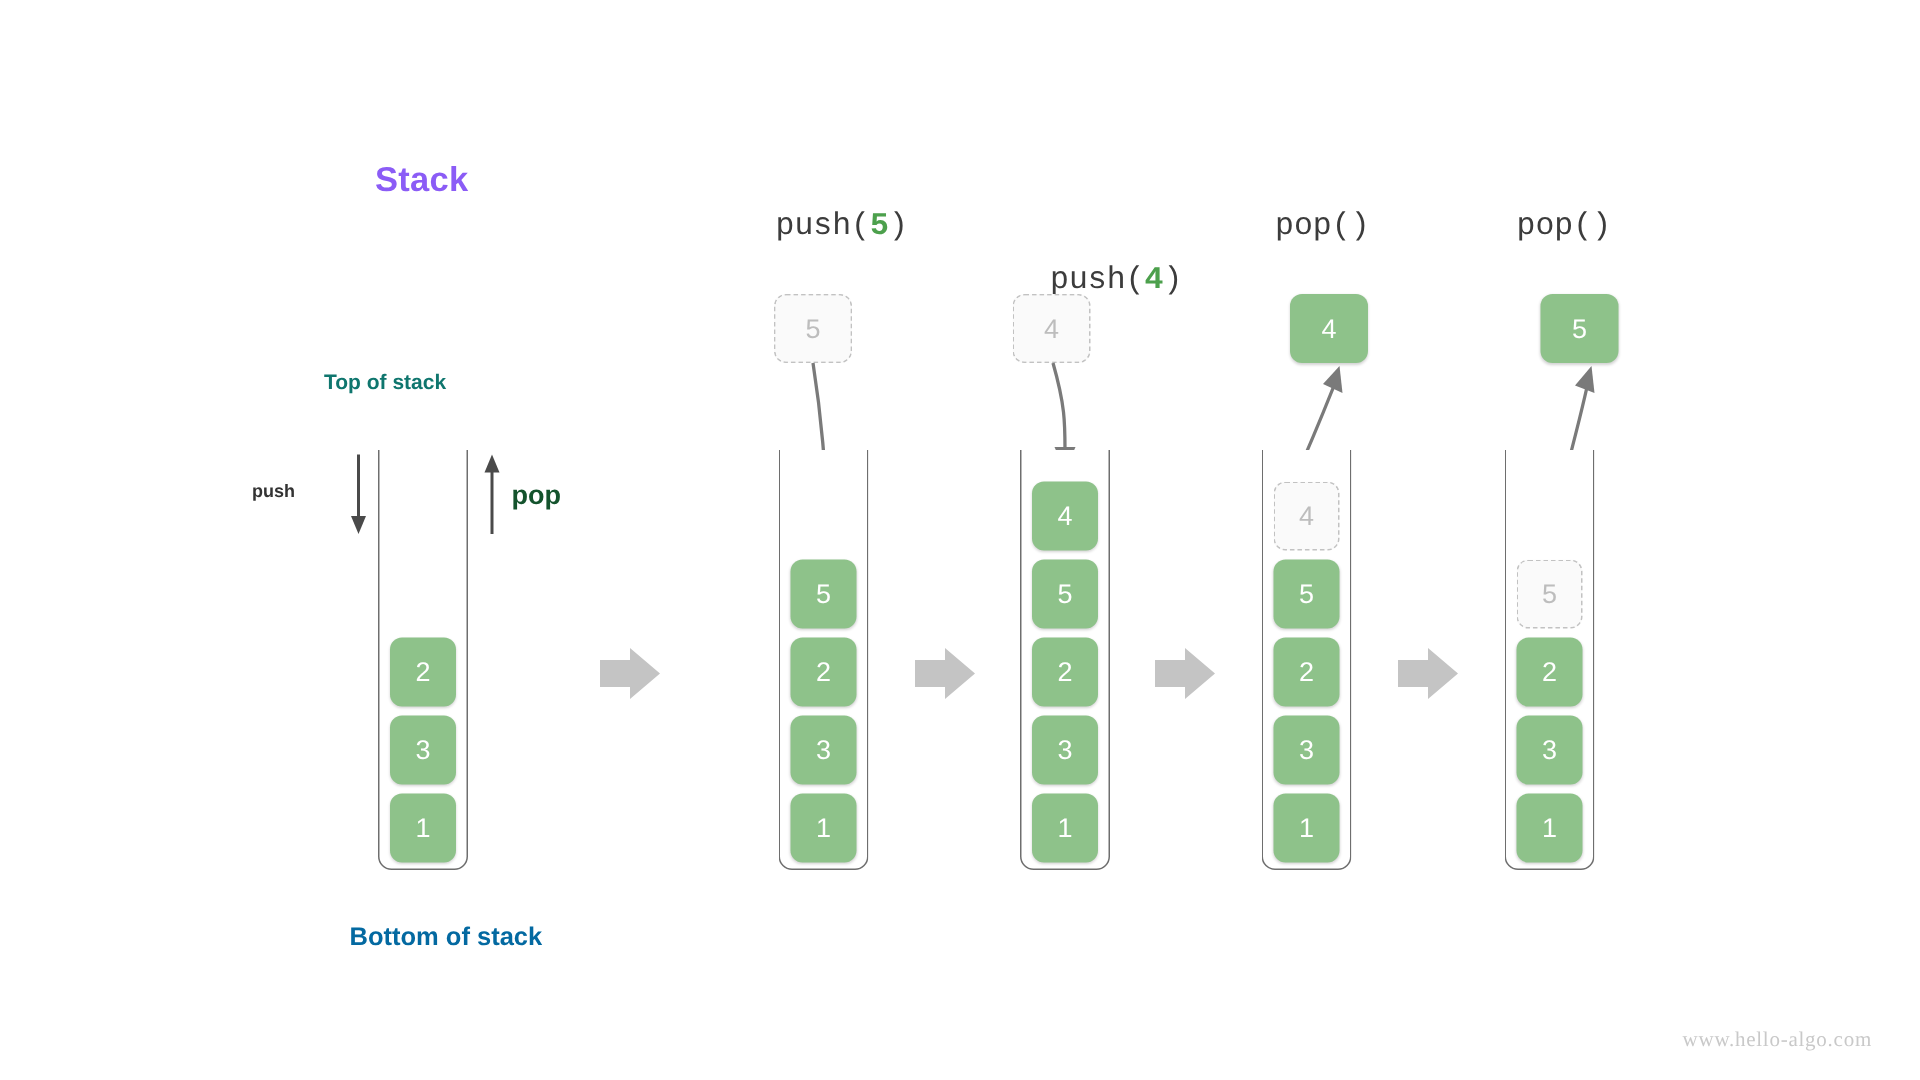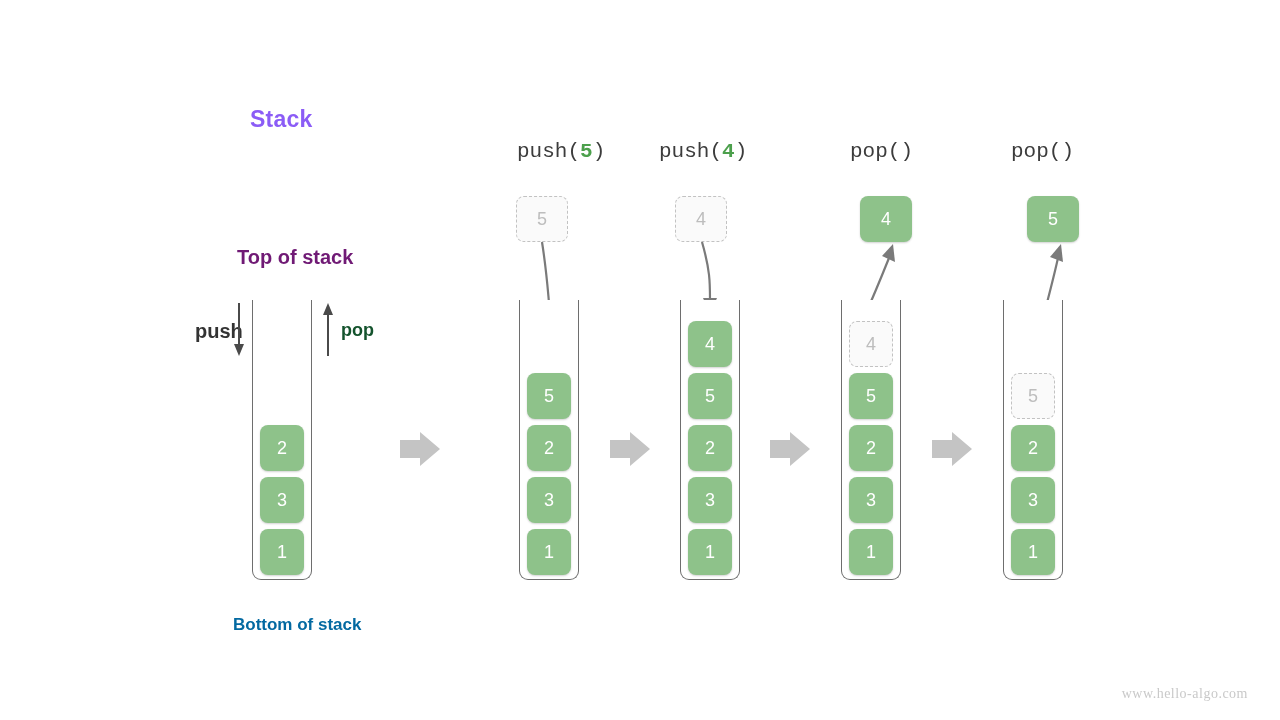--- a/index.html
+++ b/index.html
@@ -27,42 +27,40 @@
     top: 106px;
     font-size: 23px;
     font-weight: bold;
     color: #8b5cf6;
     letter-spacing: .2px;
   }
   .label-top {
     position: absolute;
     left: 216px;
     top: 246px;
-    font-size: 20px;
-    font-weight: bold;
-    color: #701a75;
-    margin-left: 21px;
+    font-size: 14px;
+    font-weight: bold;
+    color: #0f766e;
   }
   .label-bottom {
     position: absolute;
     left: 197px;
     top: 615px;
     font-size: 17px;
     font-weight: bold;
     color: #0369a1;
     margin-left: 36px;
   }
   .label-push {
     position: absolute;
     left: 168px;
     top: 320px;
-    font-size: 20px;
+    font-size: 12px;
     font-weight: bold;
     color: #333333;
-    margin-left: 27px;
   }
   .label-pop {
     position: absolute;
     left: 341px;
     top: 320px;
     font-size: 18px;
     font-weight: bold;
     color: #14532d;
   }
   .op-label {
@@ -181,21 +179,21 @@
     <div class="cell" style="left:527px; top:373px;">5</div>
     <div class="cell" style="left:527px; top:425px;">2</div>
     <div class="cell" style="left:527px; top:477px;">3</div>
     <div class="cell" style="left:527px; top:529px;">1</div>
   </div>
 
   <svg style="position:absolute; left:610px; top:430px; width:44px; height:38px;">
     <path d="M0,10 L20,10 L20,2 L40,19 L20,36 L20,28 L0,28 Z" fill="#c4c4c4"></path>
   </svg>
 
-  <div class="op-label" style="left:659px;">
+  <div class="op-label" style="left:700px;margin-top:36px;">
     <span>push(</span><span class="arg">4</span><span>)</span>
   </div>
   <div class="stack-col">
     <div class="cell ghost detached" style="left:675px; top:196px;">4</div>
     <svg style="position:absolute; left:660px; top:230px; width:120px; height:110px;">
       <path d="M42,12 C50,40 50,52 50,70" stroke="#7a7a7a" stroke-width="2.2" fill="none"></path>
       <path d="M50,84 L43,68 L57,68 Z" fill="#7a7a7a"></path>
     </svg>
     <div class="container-u" style="left:680px; top:300px; width:60px; height:280px;"></div>
     <div class="cell" style="left:688px; top:321px;">4</div>

